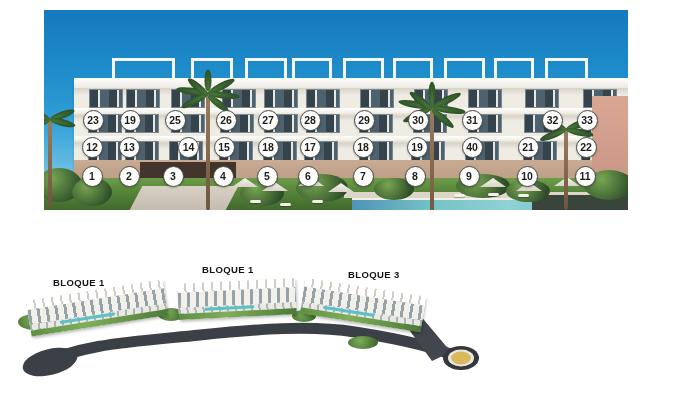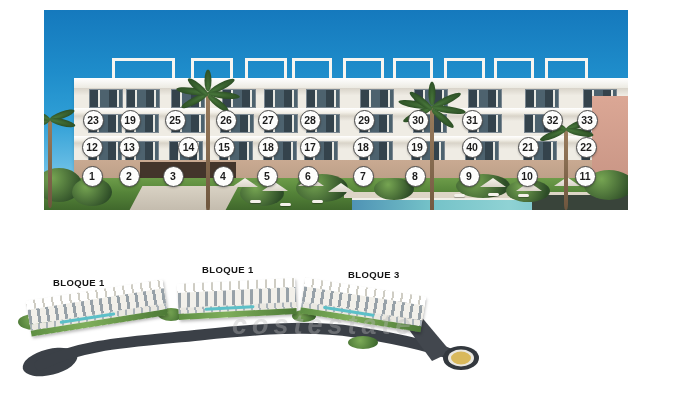--- a/index.html
+++ b/index.html
@@ -260,15 +260,14 @@
         <div class="blk-face"></div>
         <div class="blk-face2"></div>
         <div class="blk-green"></div>
       <div class="blk-pool" style="left:22px;bottom:8px;width:52px;"></div>
     </div>
 
     <div class="bloque-label" style="left:43px;top:15px;">BLOQUE 1</div>
     <div class="bloque-label" style="left:192px;top:2px;">BLOQUE 1</div>
     <div class="bloque-label" style="left:338px;top:7px;">BLOQUE 3</div>
 
-    <div class="watermark" style="left:222px;top:48px;">costestate</div>
   </div>
 </div>
 
 </body></html>

